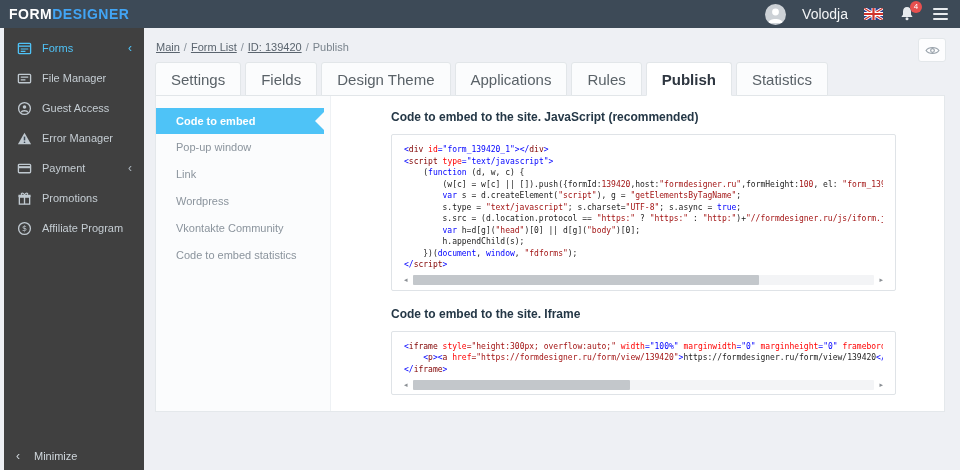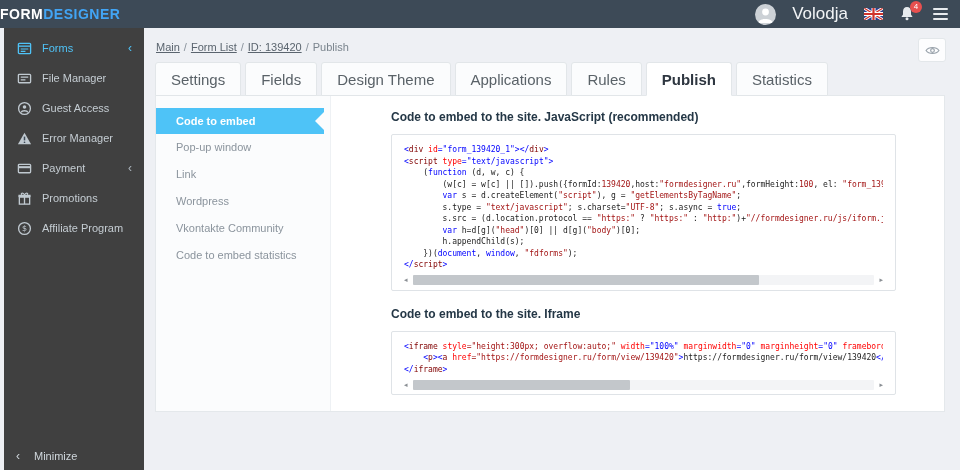--- a/index.html
+++ b/index.html
@@ -7,27 +7,27 @@
   .app {
     position:relative; width:960px; height:470px; overflow:hidden;
     font-family:"Liberation Sans","DejaVu Sans",sans-serif;
     background:#eef0f4;
   }
   
   .topbar {
     position:absolute; top:0; left:0; width:960px; height:28px;
     background:#3d4a57; display:flex; align-items:center; z-index:30;
   }
-  .logo { font-size:14px; font-weight:bold; letter-spacing:.5px; }
+  .logo { padding-left:9px; font-size:14px; font-weight:bold; letter-spacing:.5px; }
   .logo .lg1 { color:#ffffff; }
   .logo .lg2 { color:#42a5f5; }
   .topbar-right { margin-left:auto; display:flex; align-items:center; gap:16px; padding-right:12px; }
   .avatar { width:21px; height:21px; border-radius:50%; background:#ccd1d6; position:relative; overflow:hidden; flex:0 0 auto; }
   .avatar svg { position:absolute; left:0; top:0; }
-  .user-name { color:#f2f4f6; font-size:17px; }
+  .user-name { color:#f2f4f6; font-size:14px; }
   .flag { display:block; border-radius:1px; }
   .bell-wrap { position:relative; width:18px; height:18px; }
   .badge {
     position:absolute; top:-4px; right:-5px; min-width:12px; height:12px; border-radius:7px;
     background:#e8504f; color:#fff; font-size:8px; line-height:12px; text-align:center; padding:0 2px;
   }
   .hamburger { display:flex; flex-direction:column; gap:3px; cursor:pointer; }
   .hamburger i { display:block; width:15px; height:2px; background:#e8ebee; border-radius:1px; }
   
   .sidebar {

